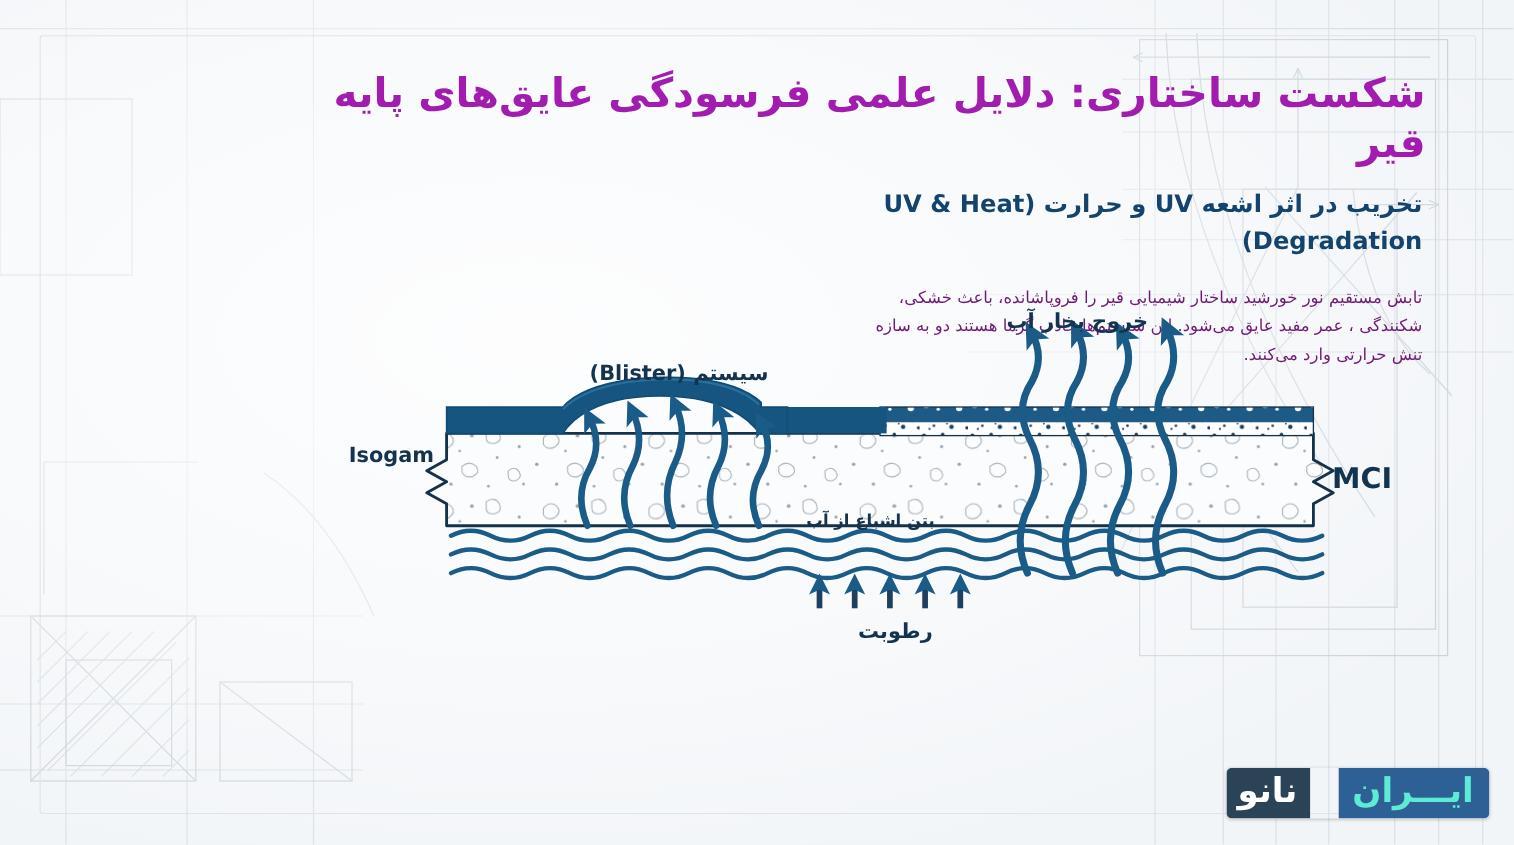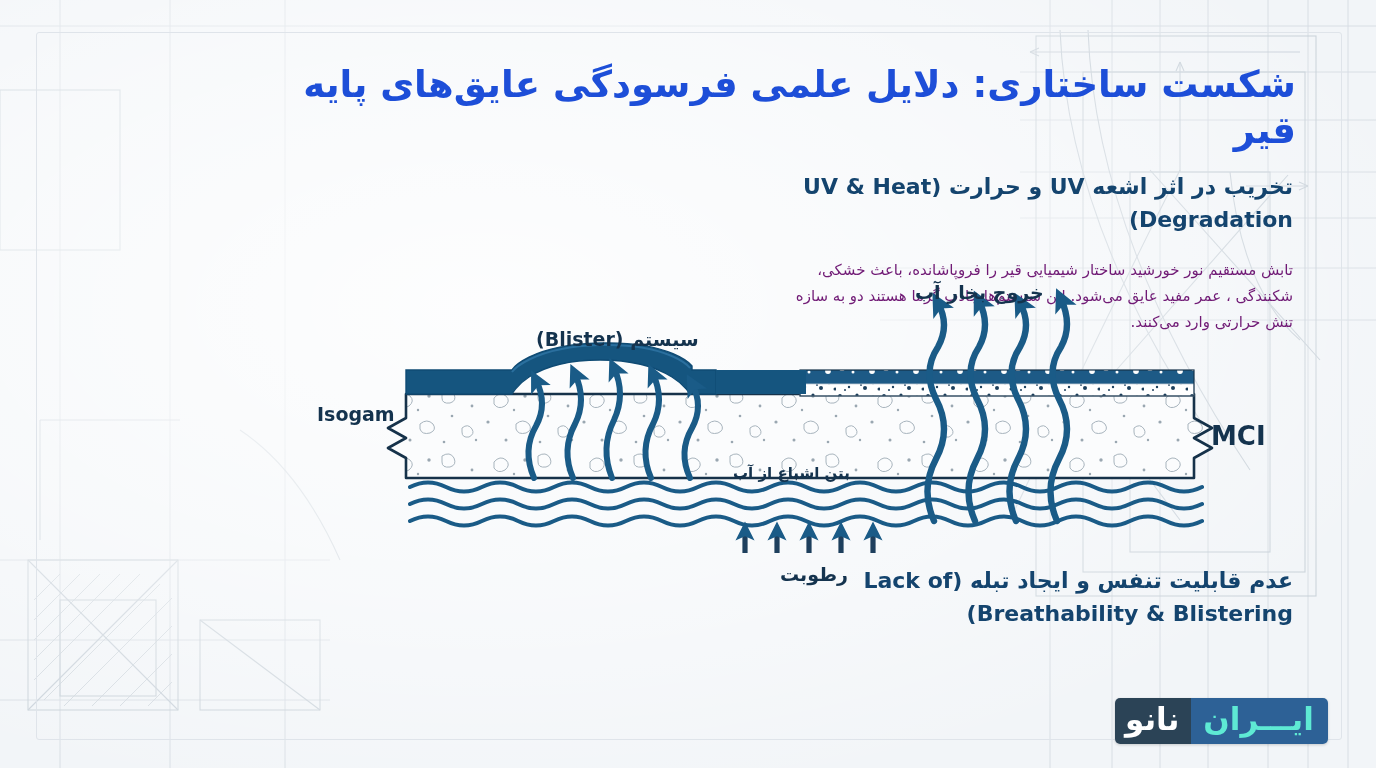--- a/index.html
+++ b/index.html
@@ -23,21 +23,21 @@
     position:absolute;left:36px;top:32px;width:1304px;height:706px;
     border:1.5px solid #dfe4ea;border-radius:3px;z-index:2;pointer-events:none;
   }
 
   #content{position:absolute;inset:0;z-index:3;}
 
   
   #page-title{
     position:absolute;top:62px;right:80px;width:1000px;
     text-align:right;
-    font-size:37px;font-weight:bold;color:#1d4ed8;
+    font-size:37px;font-weight:bold;color:#a21caf;
     letter-spacing:0px;line-height:1.25;
     direction:rtl;
   }
 
   
   .txt-block{position:absolute;direction:rtl;text-align:right;}
   .txt-head{
     font-size:22px;font-weight:bold;color:#14446e;
     line-height:1.5;margin-bottom:4px;
   }
@@ -59,20 +59,21 @@
   #label-vapor{top:250px;left:915px;font-size:19px;}
   #label-concrete{top:433px;left:733px;font-size:15px;}
   #label-moisture{top:532px;left:780px;font-size:19px;}
 
   
   #logo{
     position:absolute;left:1115px;top:698px;z-index:6;
     display:flex;flex-direction:row-reverse;align-items:stretch;
     border-radius:5px;overflow:hidden;
     box-shadow:0 1px 3px rgba(0,0,0,0.18);
+    gap:26px;
   }
   #logo-dark{
     background:#2b4356;color:#ffffff;font-weight:bold;font-size:31px;
     padding:6px 12px 9px 10px;line-height:1;direction:rtl;
   }
   #logo-blue{
     background:#2d6196;color:#5eead4;font-weight:bold;font-size:31px;
     padding:6px 14px 9px 12px;line-height:1;direction:rtl;
   }
 </style>
@@ -157,21 +158,20 @@
 <div id="content">
 
   <div id="page-title">شکست ساختاری: دلایل علمی فرسودگی عایق‌های پایه قیر</div>
 
   <div class="txt-block" id="block-uv">
     <div class="txt-head">تخریب در اثر اشعه UV و حرارت (UV &amp; Heat Degradation)</div>
     <div class="txt-body">تابش مستقیم نور خورشید ساختار شیمیایی قیر را فروپاشانده، باعث خشکی، شکنندگی ، عمر مفید عایق می‌شود. این سیستم‌ها جاذب گرما هستند دو به سازه تنش حرارتی وارد می‌کنند.</div>
   </div>
 
   <div class="txt-block" id="block-breath">
-    <div class="txt-head">عدم قابلیت تنفس و ایجاد تبله (Lack of Breathability &amp; Blistering)</div>
   </div>
 
   <svg id="diagram" viewBox="0 0 1376 768" xmlns="http://www.w3.org/2000/svg">
     <defs>
 
       <pattern id="concrete-tex" x="0" y="0" width="96" height="64" patternUnits="userSpaceOnUse">
         <rect width="96" height="64" fill="#fbfcfd"></rect>
         <g fill="none" stroke="#a8b4bd" stroke-width="1">
           <path d="M14,14 q6,-7 12,-2 q5,5 -1,10 q-7,4 -11,-2 z"></path>
           <path d="M58,8 q8,-5 12,2 q3,7 -4,9 q-8,1 -8,-5 z"></path>

